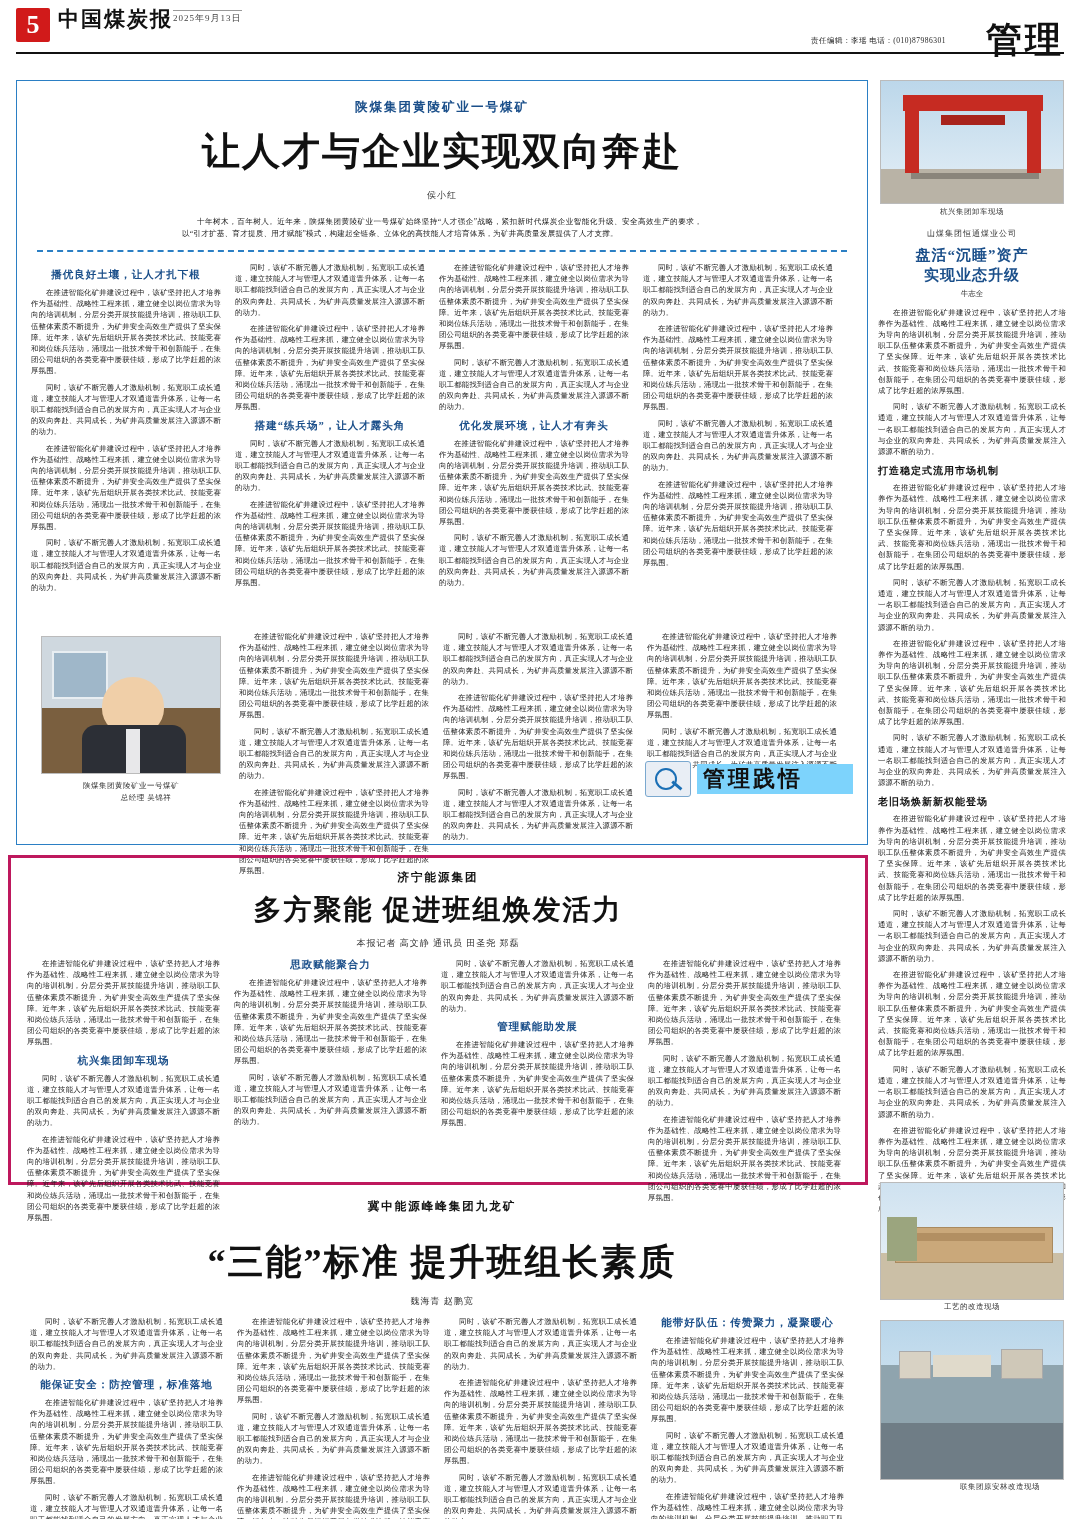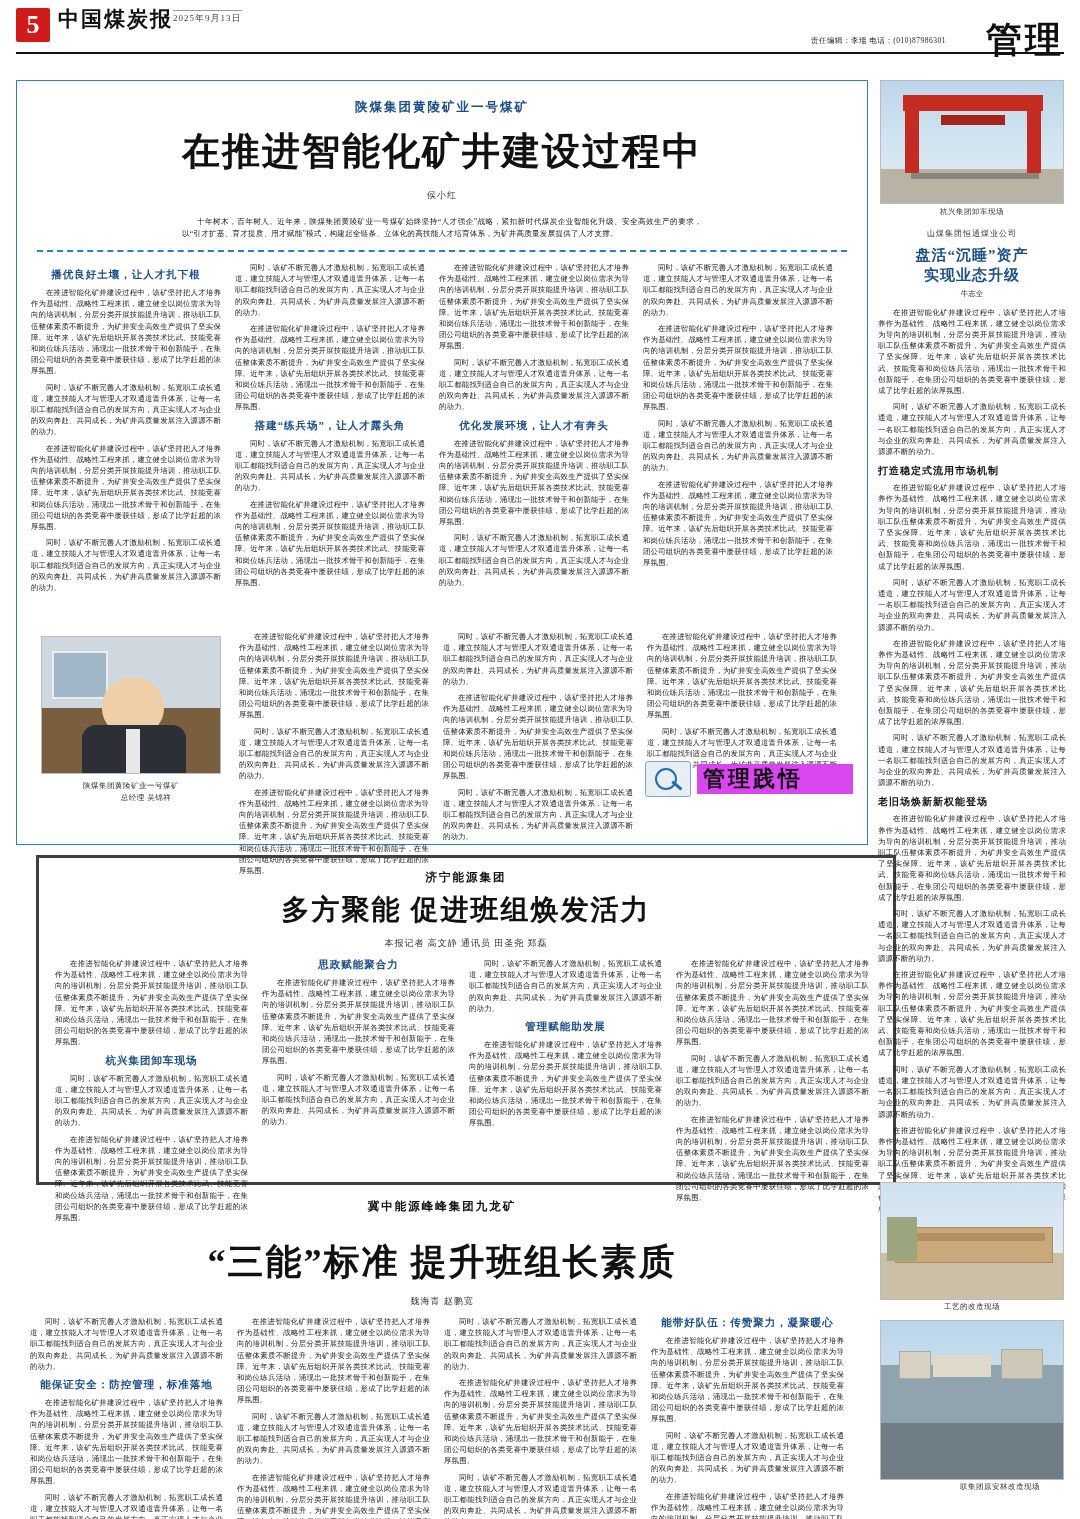--- a/index.html
+++ b/index.html
@@ -23,21 +23,21 @@
   .mh-title-wrap{display:flex;flex-direction:row;}
   .mh-title{font-size:21px;font-weight:bold;letter-spacing:2px;line-height:1.1;}
   .mh-date{font-size:9px;color:#444;border-top:1px solid #999;margin-top:2px;padding-top:1px;letter-spacing:1px;}
   .mh-rule{position:absolute;left:0;top:44px;width:1048px;height:2px;background:#111;}
   .mh-credit{position:absolute;right:118px;top:28px;font-size:7.5px;color:#222;white-space:nowrap;letter-spacing:.5px;}
   .mh-section{position:absolute;right:0;top:8px;font-size:36px;font-weight:bold;letter-spacing:3px;}
 
   
   .blockbox{position:absolute;box-sizing:border-box;}
   .blue-border{border:1.5px solid #2b7fc4;}
-  .red-border{border:3px solid #404040;margin-left:28px;}
+  .red-border{border:3px solid #be185d;}
 
   .kicker{text-align:center;font-size:12.5px;color:#1b4f8a;letter-spacing:2px;font-weight:bold;}
   .headline{text-align:center;font-weight:bold;letter-spacing:2px;color:#111;}
   .byline{text-align:center;font-size:9px;color:#333;letter-spacing:1px;}
 
   
   .col{box-sizing:border-box;}
   .para{font-size:7.4px;line-height:11.2px;text-align:justify;color:#1a1a1a;letter-spacing:.2px;
         text-indent:15px;margin:0 0 5px 0;word-break:break-all;}
   .sub{font-size:10.5px;font-weight:bold;color:#1b4f8a;text-align:center;margin:6px 0 5px;letter-spacing:1px;}
@@ -48,21 +48,21 @@
   
   .photo{position:absolute;box-sizing:border-box;border:1px solid #bbb;overflow:hidden;}
   .cap{position:absolute;text-align:center;font-size:7.5px;color:#333;letter-spacing:.5px;}
 
   
   .praxis{position:absolute;display:flex;align-items:center;gap:6px;}
   .praxis .disc{width:44px;height:34px;background:#e9eef5;border:1px solid #7aa8cf;border-radius:3px;position:relative;}
   .praxis .disc:after{content:"";position:absolute;left:9px;top:6px;width:18px;height:18px;border:2.5px solid #1b6fb5;border-radius:50%;}
   .praxis .disc:before{content:"";position:absolute;left:25px;top:22px;width:12px;height:2.5px;background:#1b6fb5;transform:rotate(40deg);}
   .praxis .ptxt{font-size:22px;font-weight:bold;letter-spacing:3px;color:#111;}
-  .praxis .pbar{width:150px;height:30px;background:#d946ef;display:flex;align-items:center;padding-left:6px;}
+  .praxis .pbar{width:150px;height:30px;background:#7dd3fc;display:flex;align-items:center;padding-left:6px;}
 
   
   .rail-kicker{text-align:center;font-size:8px;color:#333;letter-spacing:1px;}
   .rail-head{text-align:center;font-size:15px;font-weight:bold;color:#1b4f8a;letter-spacing:1px;line-height:1.35;}
   .rail-byline{text-align:center;font-size:7.5px;color:#333;margin-top:3px;}
   .rail-sub{font-size:10px;font-weight:bold;color:#111;margin:7px 0 4px;letter-spacing:1px;}
 </style>
 </head>
 <body>
 
@@ -76,21 +76,21 @@
         <div class="mh-date">2025年9月13日</div>
       </div>
     </div>
     <div class="mh-credit">责任编辑：李瑶    电话：(010)87986301</div>
     <div class="mh-section">管理</div>
     <div class="mh-rule"></div>
   </div>
 
   <div class="blockbox blue-border" style="left:16px;top:80px;width:852px;height:765px;padding:12px 14px;">
     <div class="kicker" style="margin-top:6px;">陕煤集团黄陵矿业一号煤矿</div>
-    <div class="headline" style="font-size:38px;margin-top:10px;">在推进智能化矿井建设过程中</div>
+    <div class="headline" style="font-size:38px;margin-top:10px;">让人才与企业实现双向奔赴</div>
     <div class="byline" style="margin-top:12px;">侯小红</div>
 
     <div style="margin:14px auto 0;width:520px;">
       <p class="para" style="font-size:7.6px;line-height:12px;">十年树木，百年树人。近年来，陕煤集团黄陵矿业一号煤矿始终坚持“人才强企”战略，紧扣新时代煤炭企业智能化升级、安全高效生产的要求，以“引才扩基、育才提质、用才赋能”模式，构建起全链条、立体化的高技能人才培育体系，为矿井高质量发展提供了人才支撑。</p>
     </div>
 
     <div class="hr-dash" style="margin:10px 6px 10px;"></div>
 
     <div style="display:flex;gap:14px;margin-top:2px;">
       <div class="col" style="width:190px;">

